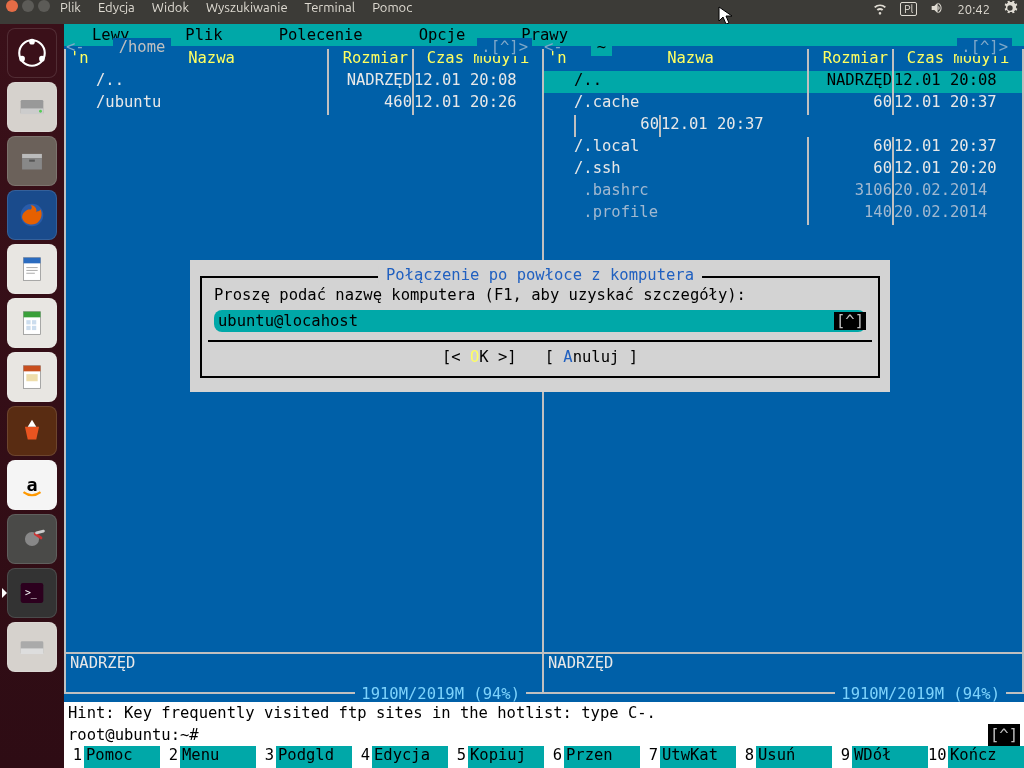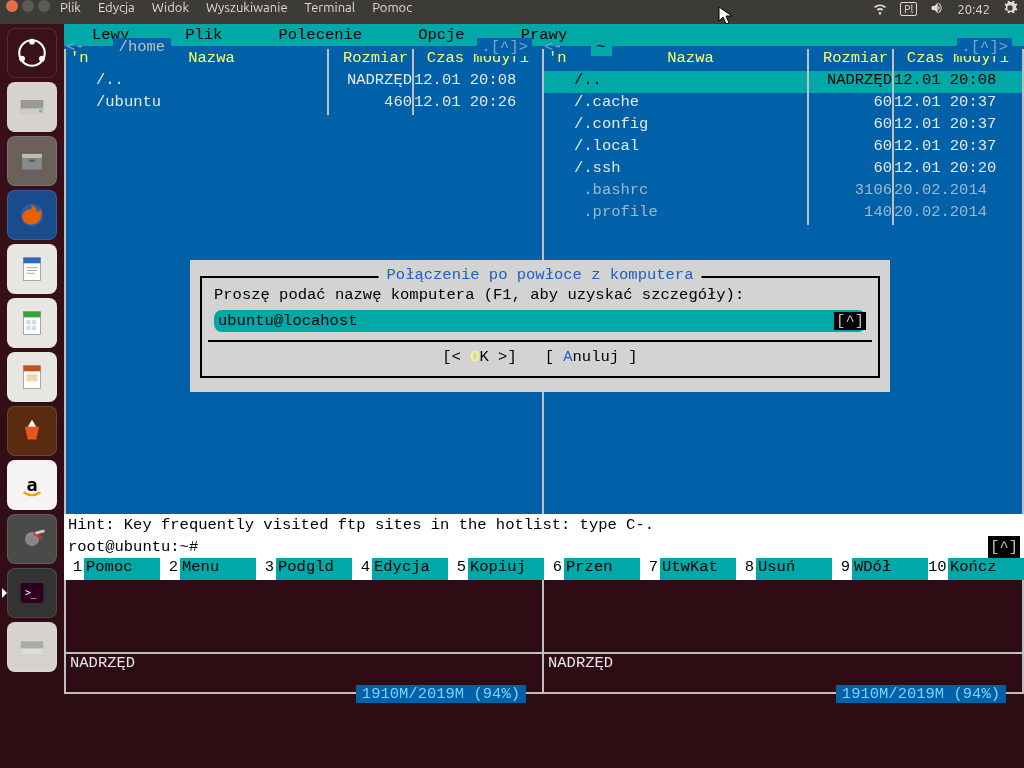--- a/index.html
+++ b/index.html
@@ -16,21 +16,21 @@
 .tray .pl { border:1px solid #dfdbd2; border-radius:2px; padding:0 3px; font-size:11px; }
 .cursor-arrow { position:absolute; top:6px; left:718px; pointer-events:none; }
 
 
 .launcher { position:absolute; left:0; top:24px; width:64px; height:744px; background:linear-gradient(#3a1019,#2e0c14); display:flex; flex-direction:column; align-items:center; padding-top:4px; gap:4px; }
 .licon { width:50px; height:50px; border-radius:8px; display:flex; align-items:center; justify-content:center; position:relative; box-shadow:inset 0 0 0 1px rgba(255,255,255,.12); }
 .licon svg { width:34px; height:34px; }
 .tri { position:absolute; left:-5px; top:50%; transform:translateY(-50%); width:0; height:0; border-top:5px solid transparent; border-bottom:5px solid transparent; border-left:5px solid #fff; }
 
 
-.mc { position:absolute; left:64px; top:24px; width:960px; height:556px; background:#0060a8; color:#d3d3d3;font-family:Liberation Mono, monospace; }
+.mc { position:absolute; left:64px; top:24px; width:960px; height:744px; background:#0060a8; color:#d3d3d3; }
 .mc-menu { height:22px; background:#00a8a8; color:#000; display:flex; }
 .mc-menu span { padding:0 28px; line-height:22px; }
 
 .panels { display:flex; height:648px; }
 .panel { width:480px; position:relative; border:2px solid #c0c0c0; border-top:none; margin-top:3px; }
 .panel + .panel { border-left:none; }
 .pnl-title { position:absolute; top:-11px; left:0; width:100%; display:flex; color:#c0c0c0; }
 .pnl-title .path { margin-left:28px; background:#0060a8; padding:0 6px; }
 .pnl-title .right { margin-left:auto; margin-right:10px; background:#0060a8; padding:0 4px; }
 .dimmed{ color:#7fa8c8; }
@@ -275,23 +275,20 @@
           <div class="row">
             <div class="c-n"></div>
             <div class="c-name">
               <span class="fn">/.cache</span>
             </div>
             <div class="c-size">60</div>
             <div class="c-mtime">12.01 20:37</div>
           </div>
           <div class="row">
             <div class="c-n"></div>
-            <div class="c-name">
-              <span class="fn">/.config</span>
-            </div>
             <div class="c-size">60</div>
             <div class="c-mtime">12.01 20:37</div>
           </div>
           <div class="row">
             <div class="c-n"></div>
             <div class="c-name">
               <span class="fn">/.local</span>
             </div>
             <div class="c-size">60</div>
             <div class="c-mtime">12.01 20:37</div>

